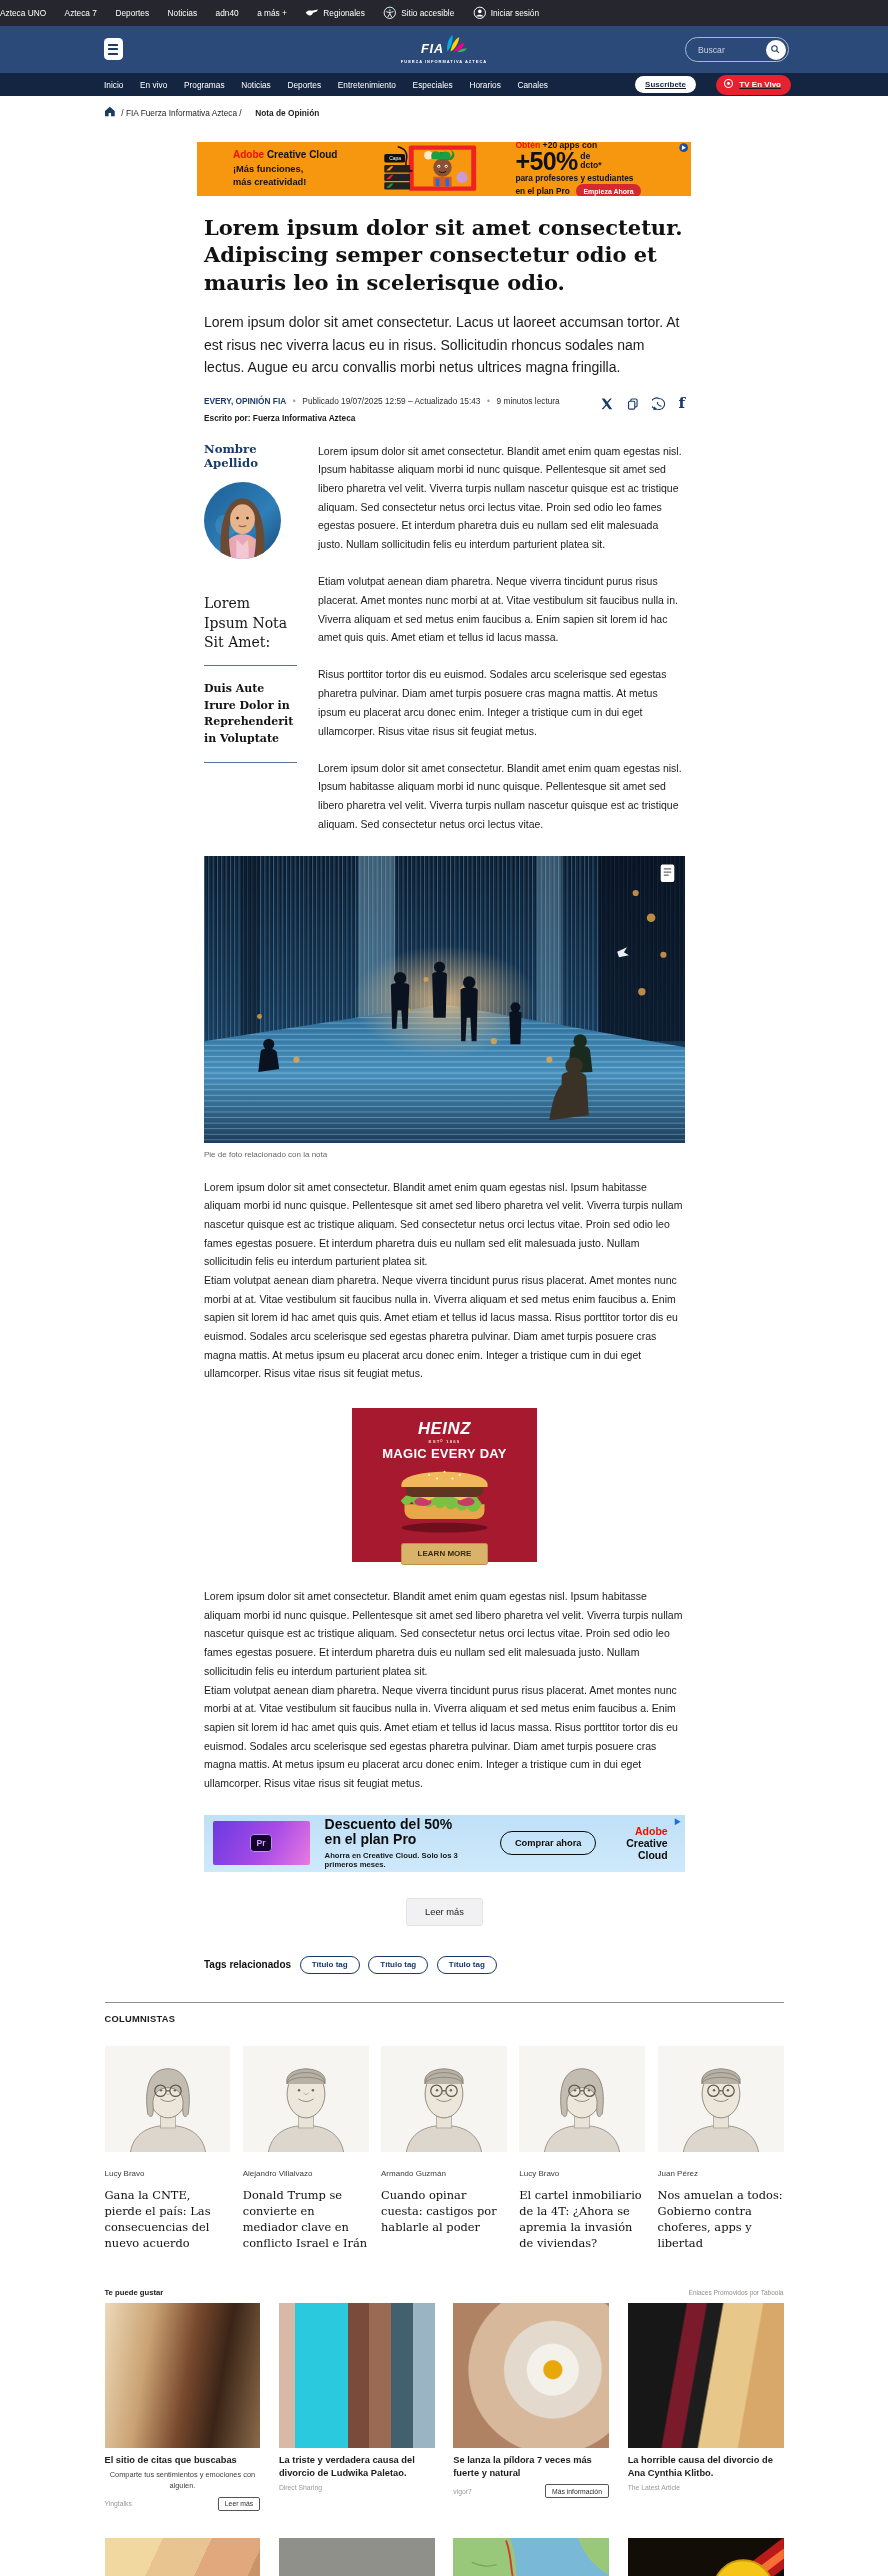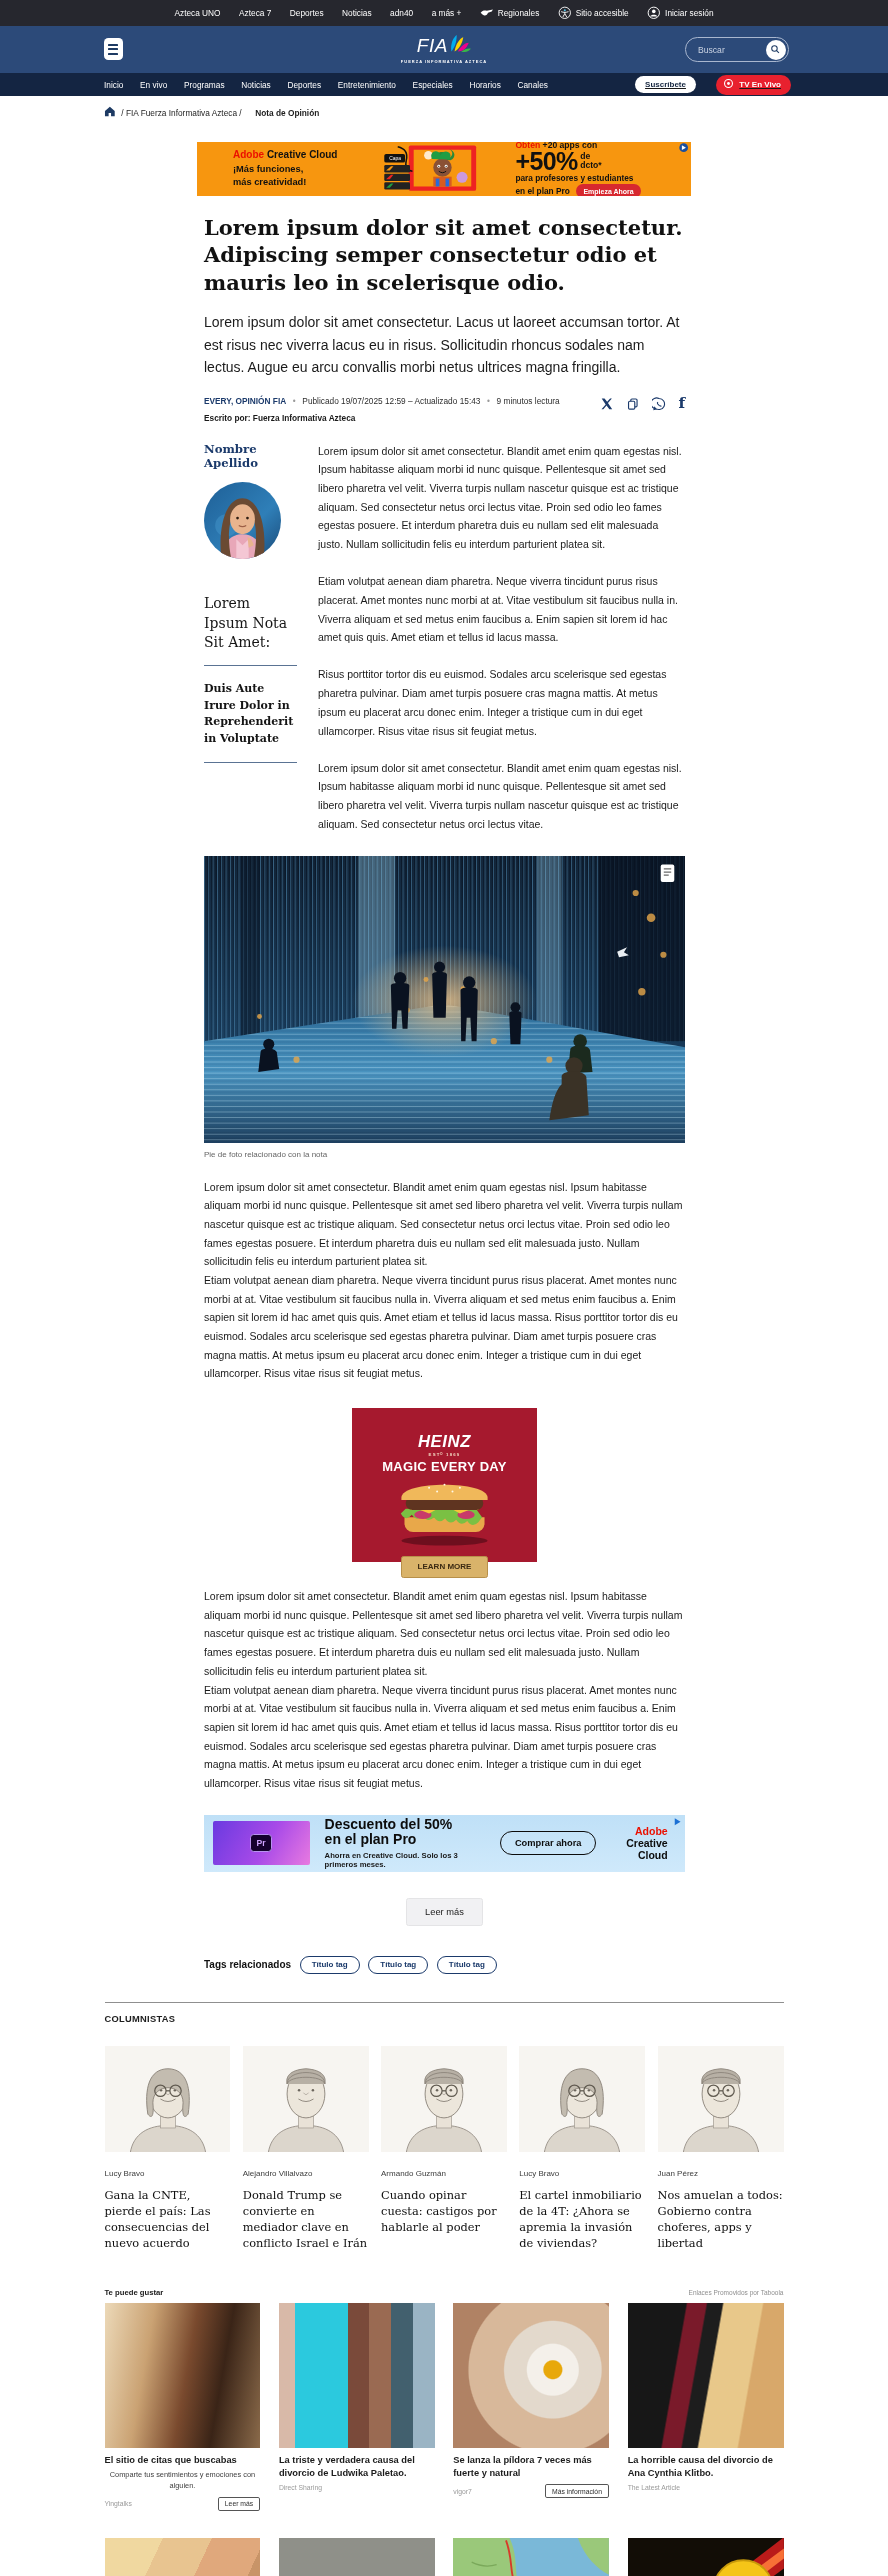--- a/index.html
+++ b/index.html
@@ -1,31 +1,31 @@
 <!DOCTYPE html>
 <html style="font-size:10px"><head>
 <meta charset="utf-8">
 <style>
   * { box-sizing: border-box; }
   html,body { margin:0; padding:0; }
   body { width:888px; background:#fff; color:#1a1a1a; font-family:"Liberation Sans", sans-serif; }
   a { text-decoration:none; color:inherit; cursor:pointer; }
 
   
-  .topbar { height:26px; background:#26272e; display:flex; align-items:center; justify-content:center; gap:18.5px; }
+  .topbar { height:26px; background:#26272e; display:flex; align-items:center; gap:18.5px; }
   .topbar a { color:#fff; font-size:8.3px; display:flex; align-items:center; gap:4.3px; }
   .topbar svg { display:block; }
 
   
   .header { height:47px; background:#2c4a79; position:relative; display:flex; align-items:center; justify-content:center; }
   .hamburger { position:absolute; left:104px; top:12.3px; width:18.5px; height:22px; background:#fff; border-radius:4.3px; display:flex; flex-direction:column; align-items:center; justify-content:center; gap:2.5px; border:none; cursor:pointer; }
   .hamburger i { display:block; width:10px; height:1.9px; background:#1d3a63; border-radius:0.6px; }
   .fia-logo { text-align:center; color:#fff; }
   .fia-row { display:flex; align-items:flex-end; justify-content:center; gap:1.2px; }
-  .fia-text { font-size:19px; font-weight:400; font-style:italic; letter-spacing:0.6px; line-height:.9; }
+  .fia-text { font-size:13px; font-weight:700; font-style:italic; letter-spacing:0.6px; line-height:.9; }
   .fia-tag { font-size:4px; letter-spacing:1px; margin-top:2.5px; font-weight:bold; }
   .search { position:absolute; right:99px; top:11px; width:104px; height:25px; border:0.9px solid #a9b7cf; border-radius:12.3px; display:flex; align-items:center; justify-content:space-between; padding:0 2.5px 0 10px; }
   .search input { background:transparent; border:none; outline:none; color:#fff; font-size:8.6px; width:62px; font-family:inherit; }
   .search input::placeholder { color:#c9d2e2; }
   .search-btn { width:20px; height:20px; border-radius:50%; background:#fff; border:none; display:flex; align-items:center; justify-content:center; cursor:pointer; }
 
   
   .nav { height:23.4px; background:#142542; display:flex; align-items:center; padding-left:104px; gap:16.7px; position:relative; }
   .nav a { color:#fff; font-size:8.3px; }
   .nav-right { position:absolute; right:97px; display:flex; align-items:center; gap:20px;text-decoration:underline; }
@@ -78,21 +78,21 @@
   .body-col p, .tight p { font-size:10.5px; line-height:1.78; margin:0 0 18.5px; color:#1b1b1b; }
   .tight p { margin:0; }
 
   figure { margin:3.7px 0 0; position:relative; }
   .hero { display:block; width:481px; height:287px; }
   .doc-badge { position:absolute; top:8.6px; right:10px; }
   figcaption { font-size:8px; color:#666; margin-top:7.4px; }
   .tight { margin-top:18.5px; }
 
   .heinz-wrap { display:flex; justify-content:center; margin:25px 0; }
-  .heinz { width:185px; height:154px; background:#a6192e; display:flex; flex-direction:column; align-items:center; padding-top:26px; cursor:pointer; }
+  .heinz { width:185px; height:154px; background:#a6192e; display:flex; flex-direction:column; align-items:center; padding-top:13px; cursor:pointer; }
   .heinz-brand { color:#fff; font-weight:800; font-size:16.7px; letter-spacing:0.6px; font-style:italic; line-height:1; }
   .heinz-estd { color:#f3d9c2; font-size:4.3px; letter-spacing:1.2px; font-weight:bold; margin-top:1.2px; }
   .heinz-tag { color:#fff; font-weight:800; font-size:13px; letter-spacing:0.3px; margin-top:2.5px; }
   .heinz-cta { margin-top:6.2px; background:#d9b36a; color:#3b2a12; font-weight:800; font-size:8px; padding:5.6px 16px; border:0.6px solid #b8904a; border-radius:2.5px; cursor:pointer; }
 
   .ad-bottom { width:481px; height:57px; margin-top:22px; background:linear-gradient(180deg,#bfe0f7,#cfe9fb); display:flex; align-items:center; position:relative; cursor:pointer; }
   .pr-thumb { width:97px; height:44px; margin-left:8.6px; background:linear-gradient(120deg,#6a3ae0,#a84ae8 55%,#e87ae0); border-radius:1.9px; display:flex; align-items:center; justify-content:center; flex:none; }
   .pr-badge { width:22px; height:18.5px; background:#15012e; border:1.2px solid #b892f0; border-radius:3.7px; color:#cfa3ff; font-weight:bold; font-size:8.6px; display:flex; align-items:center; justify-content:center; }
   .ad-bot-mid { margin-left:15px; width:173px; }
   .ad-bot-title { font-size:14px; font-weight:800; color:#0c0c0c; line-height:1.08; }

